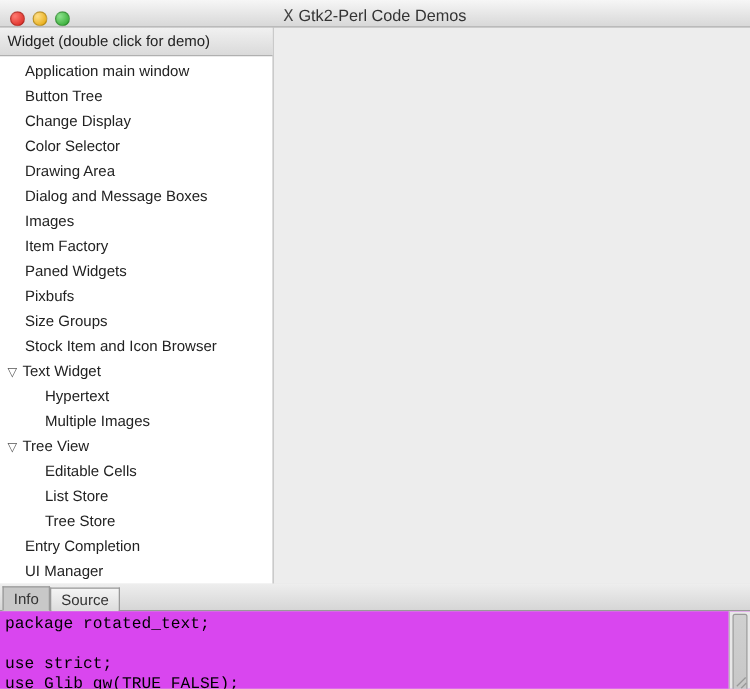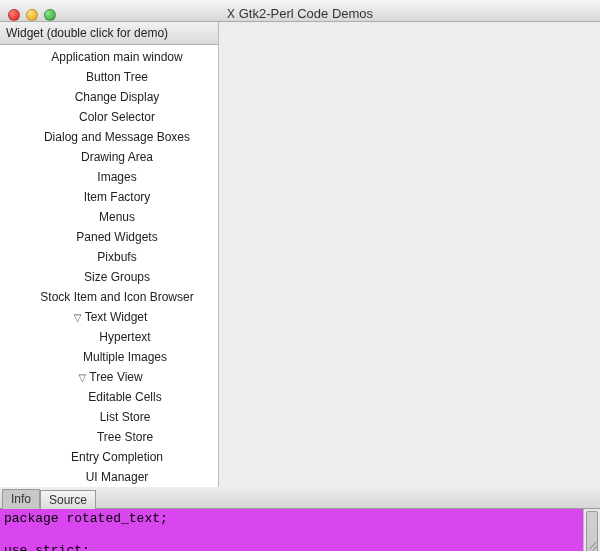--- a/index.html
+++ b/index.html
@@ -9,21 +9,21 @@
 .tl { width: 12px; height: 12px; border-radius: 50%; border: 1px solid rgba(0,0,0,0.2); }
 .red { background: radial-gradient(circle at 30% 30%, #ff7b72, #d8201a); }
 .yellow { background: radial-gradient(circle at 30% 30%, #ffe08a, #e2a200); }
 .green { background: radial-gradient(circle at 30% 30%, #8de28d, #28a428); }
 .title { position: absolute; left: 0; right: 0; text-align: center; font-size: 13px; color: #333; pointer-events: none; }
 .title .x { font-family: monospace; color: #444; margin-right: 4px; }
 .content { display: flex; height: 512px; flex-direction: column; }
 .sidebar { width: 219px; background: #fff; border-right: 1px solid #bbb; display: flex; flex-direction: column; }
 .sidebar-header { background: linear-gradient(#f1f1f1,#dadada); border-bottom: 1px solid #b0b0b0; padding: 4px 6px; font-size: 12px; color: #222; }
 .tree { flex: 1; overflow: auto; padding-top: 2px; }
-.tree-item { padding: 3px 4px 3px 20px; cursor: default; font-size: 12px; color: #222; white-space: nowrap; text-align: center; }
+.tree-item { padding: 3px 4px 3px 20px; cursor: default; font-size: 12px; color: #222; white-space: nowrap; }
 .tree-item.child { padding-left: 36px; }
 .disclosure { display: inline-block; width: 10px; margin-left: -14px; margin-right: 2px; font-size: 10px; color: #555; }
 .main { flex: 1; display: flex; flex-direction: column; background: #e4e4e4; }
 .tabs { display: flex; align-items: flex-end; height: 22px; padding-left: 2px; background: linear-gradient(#eee,#d6d6d6); border-bottom: 1px solid #999; position: relative; }
 .tab { padding: 2px 8px; font-size: 12px; border: 1px solid #999; border-bottom: none; margin-right: 0; background: linear-gradient(#f4f4f4,#dcdcdc); position: relative; top: 1px; color: #333; cursor: default; }
 .tab.active { background: #c8c8c8; border-bottom: 1px solid #c8c8c8; }
 .code-area { flex: 1; background: #d946ef; position: relative; overflow: hidden; }
 .code { font-family: "Courier New", monospace; font-size: 13px; line-height: 16px; white-space: pre; padding: 2px 4px; color: #000; overflow: hidden; height: 100%; }
 .vscroll { position: absolute; right: 0; top: 0; bottom: 17px; width: 17px; background: #e8e8e8; border-left: 1px solid #bbb; }
 .vscroll .thumb { position: absolute; left: 2px; right: 2px; top: 2px; height: 160px; background: linear-gradient(#d0d0d0,#b8b8b8); border: 1px solid #999; border-radius: 2px; }
@@ -47,25 +47,24 @@
 </div>
 
 <div class="content">
   <div class="sidebar">
     <div class="sidebar-header">Widget (double click for demo)</div>
     <div class="tree" id="tree">
         <div class="tree-item"><span>Application main window</span></div>
         <div class="tree-item"><span>Button Tree</span></div>
         <div class="tree-item"><span>Change Display</span></div>
         <div class="tree-item"><span>Color Selector</span></div>
+        <div class="tree-item"><span>Drawing Area</span></div>
         <div class="tree-item"><span>Dialog and Message Boxes</span></div>
-        <div class="tree-item"><span>Drawing Area</span></div>
         <div class="tree-item"><span>Images</span></div>
         <div class="tree-item"><span>Item Factory</span></div>
-        <div class="tree-item"><span>Menus</span></div>
         <div class="tree-item"><span>Paned Widgets</span></div>
         <div class="tree-item"><span>Pixbufs</span></div>
         <div class="tree-item"><span>Size Groups</span></div>
         <div class="tree-item"><span>Stock Item and Icon Browser</span></div>
         <div class="tree-item"><span class="disclosure">▽</span><span>Text Widget</span></div>
         <div class="tree-item child"><span>Hypertext</span></div>
         <div class="tree-item child"><span>Multiple Images</span></div>
         <div class="tree-item"><span class="disclosure">▽</span><span>Tree View</span></div>
         <div class="tree-item child"><span>Editable Cells</span></div>
         <div class="tree-item child"><span>List Store</span></div>

